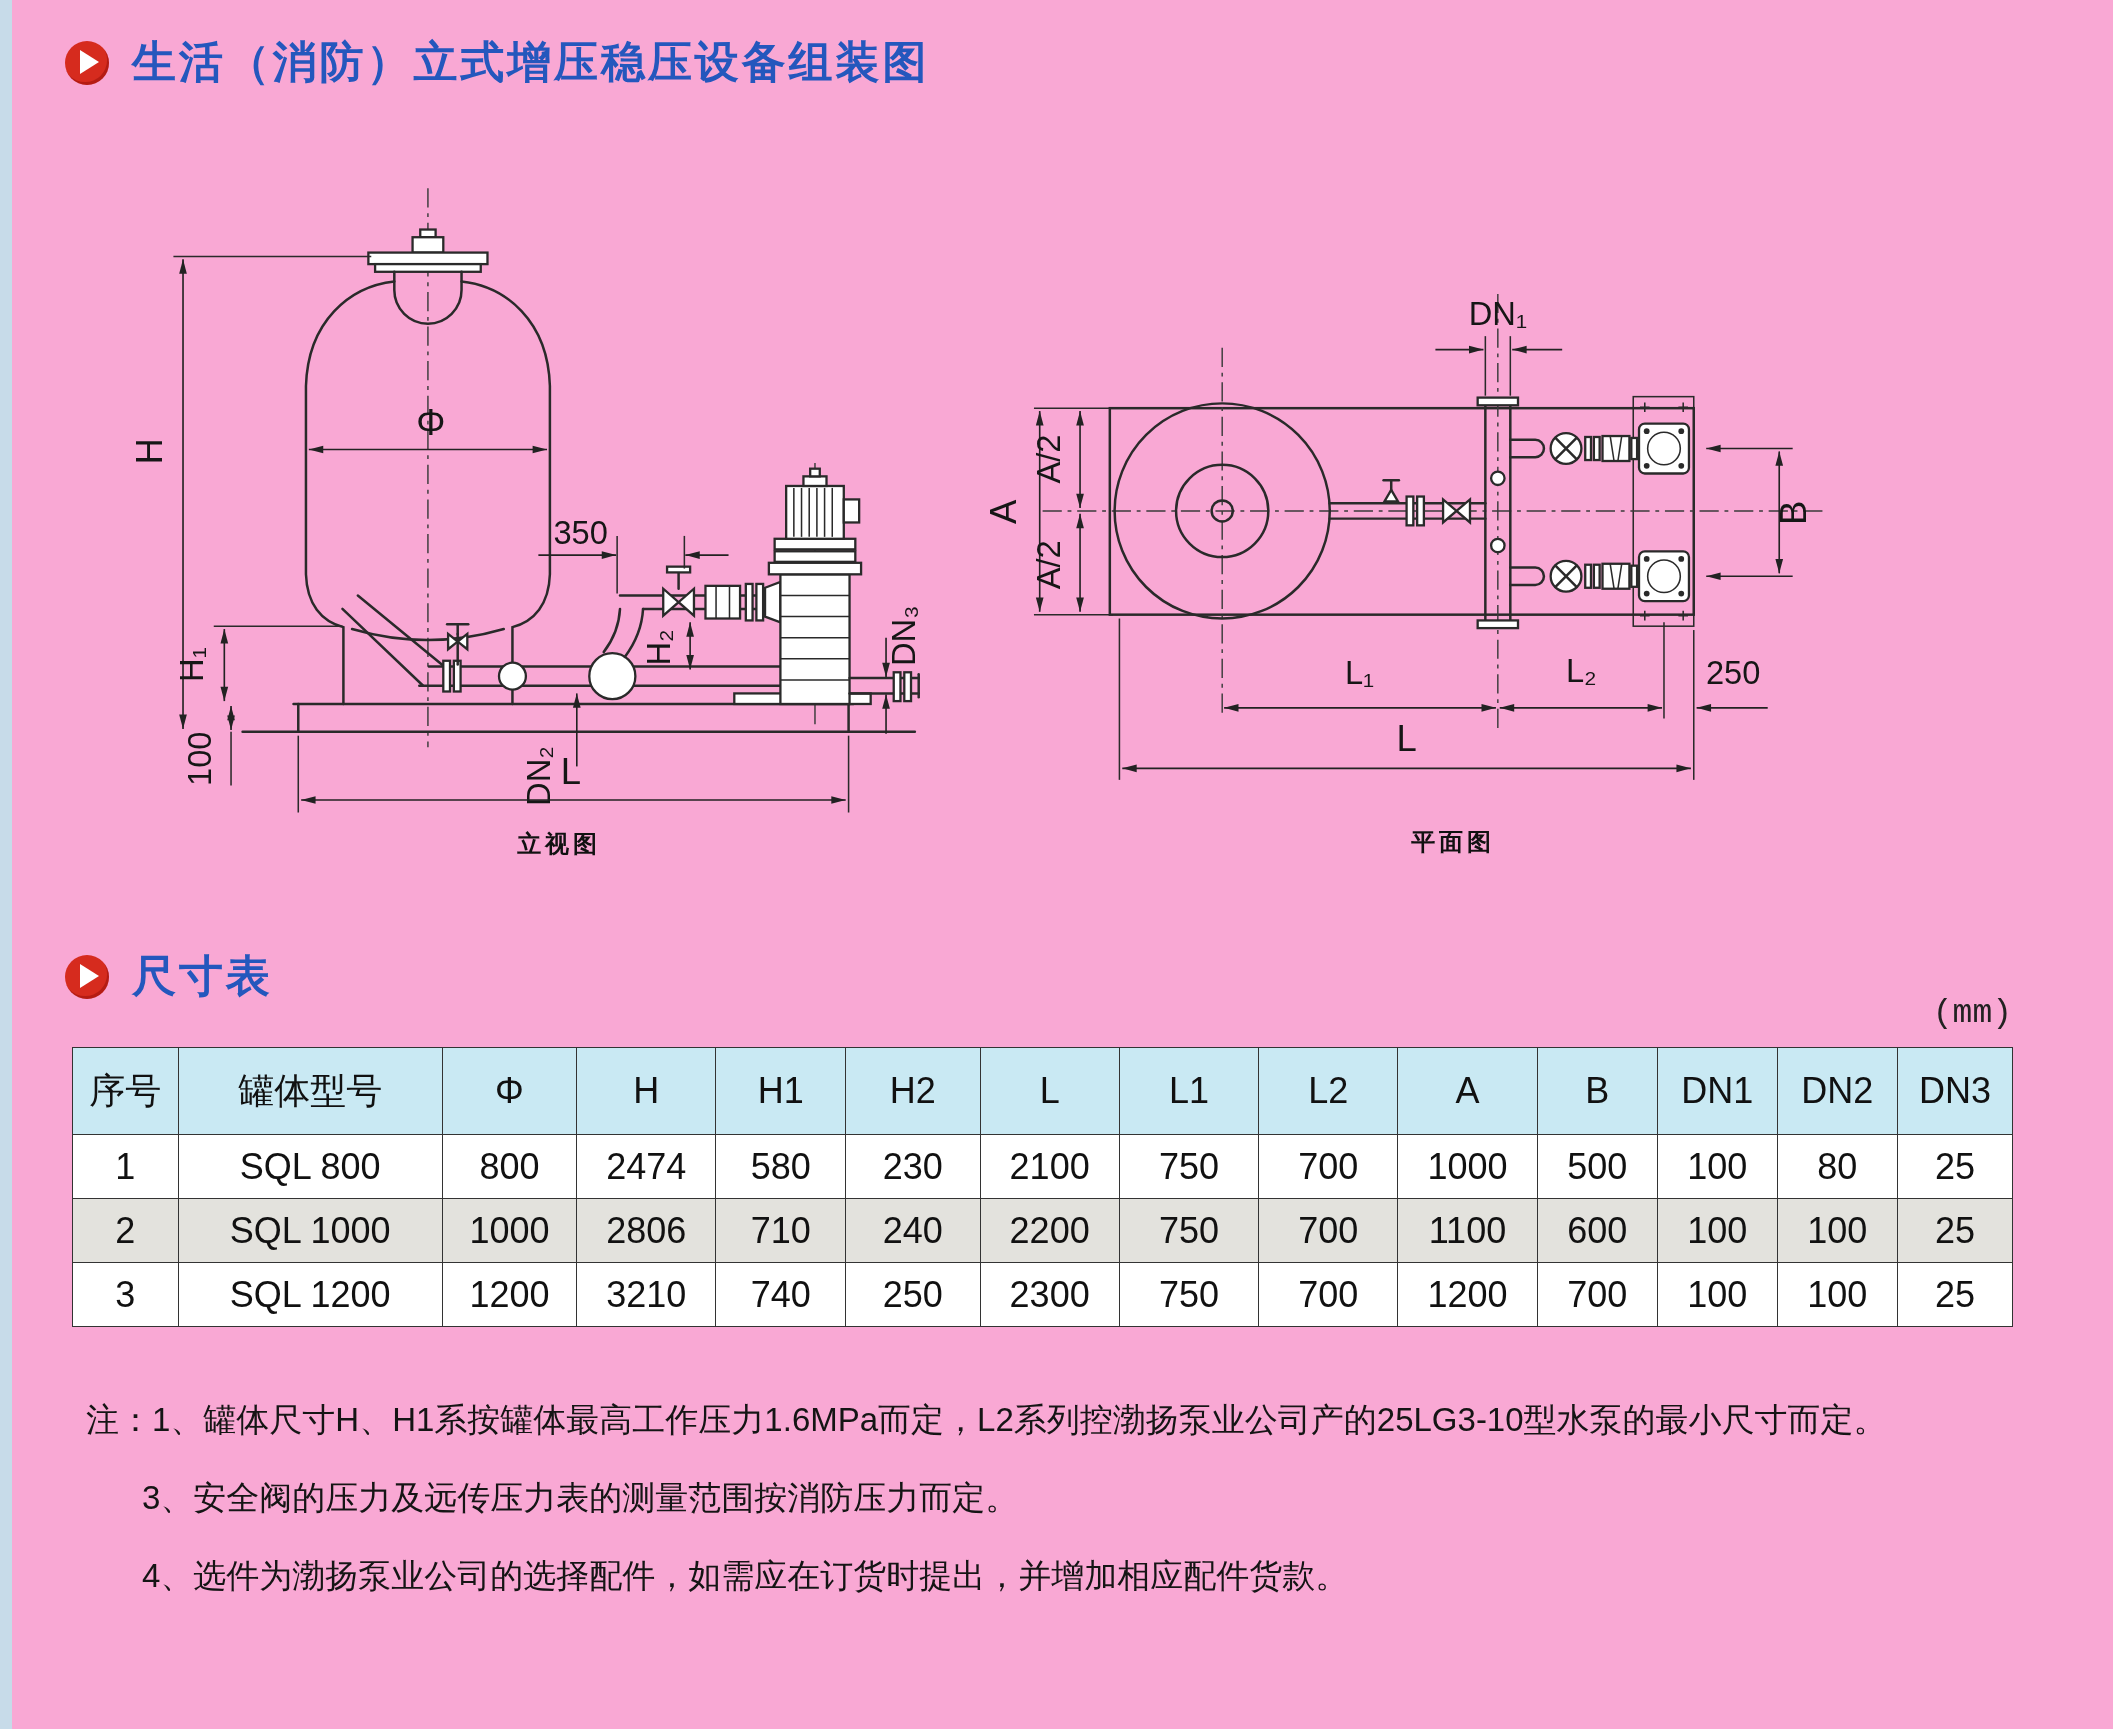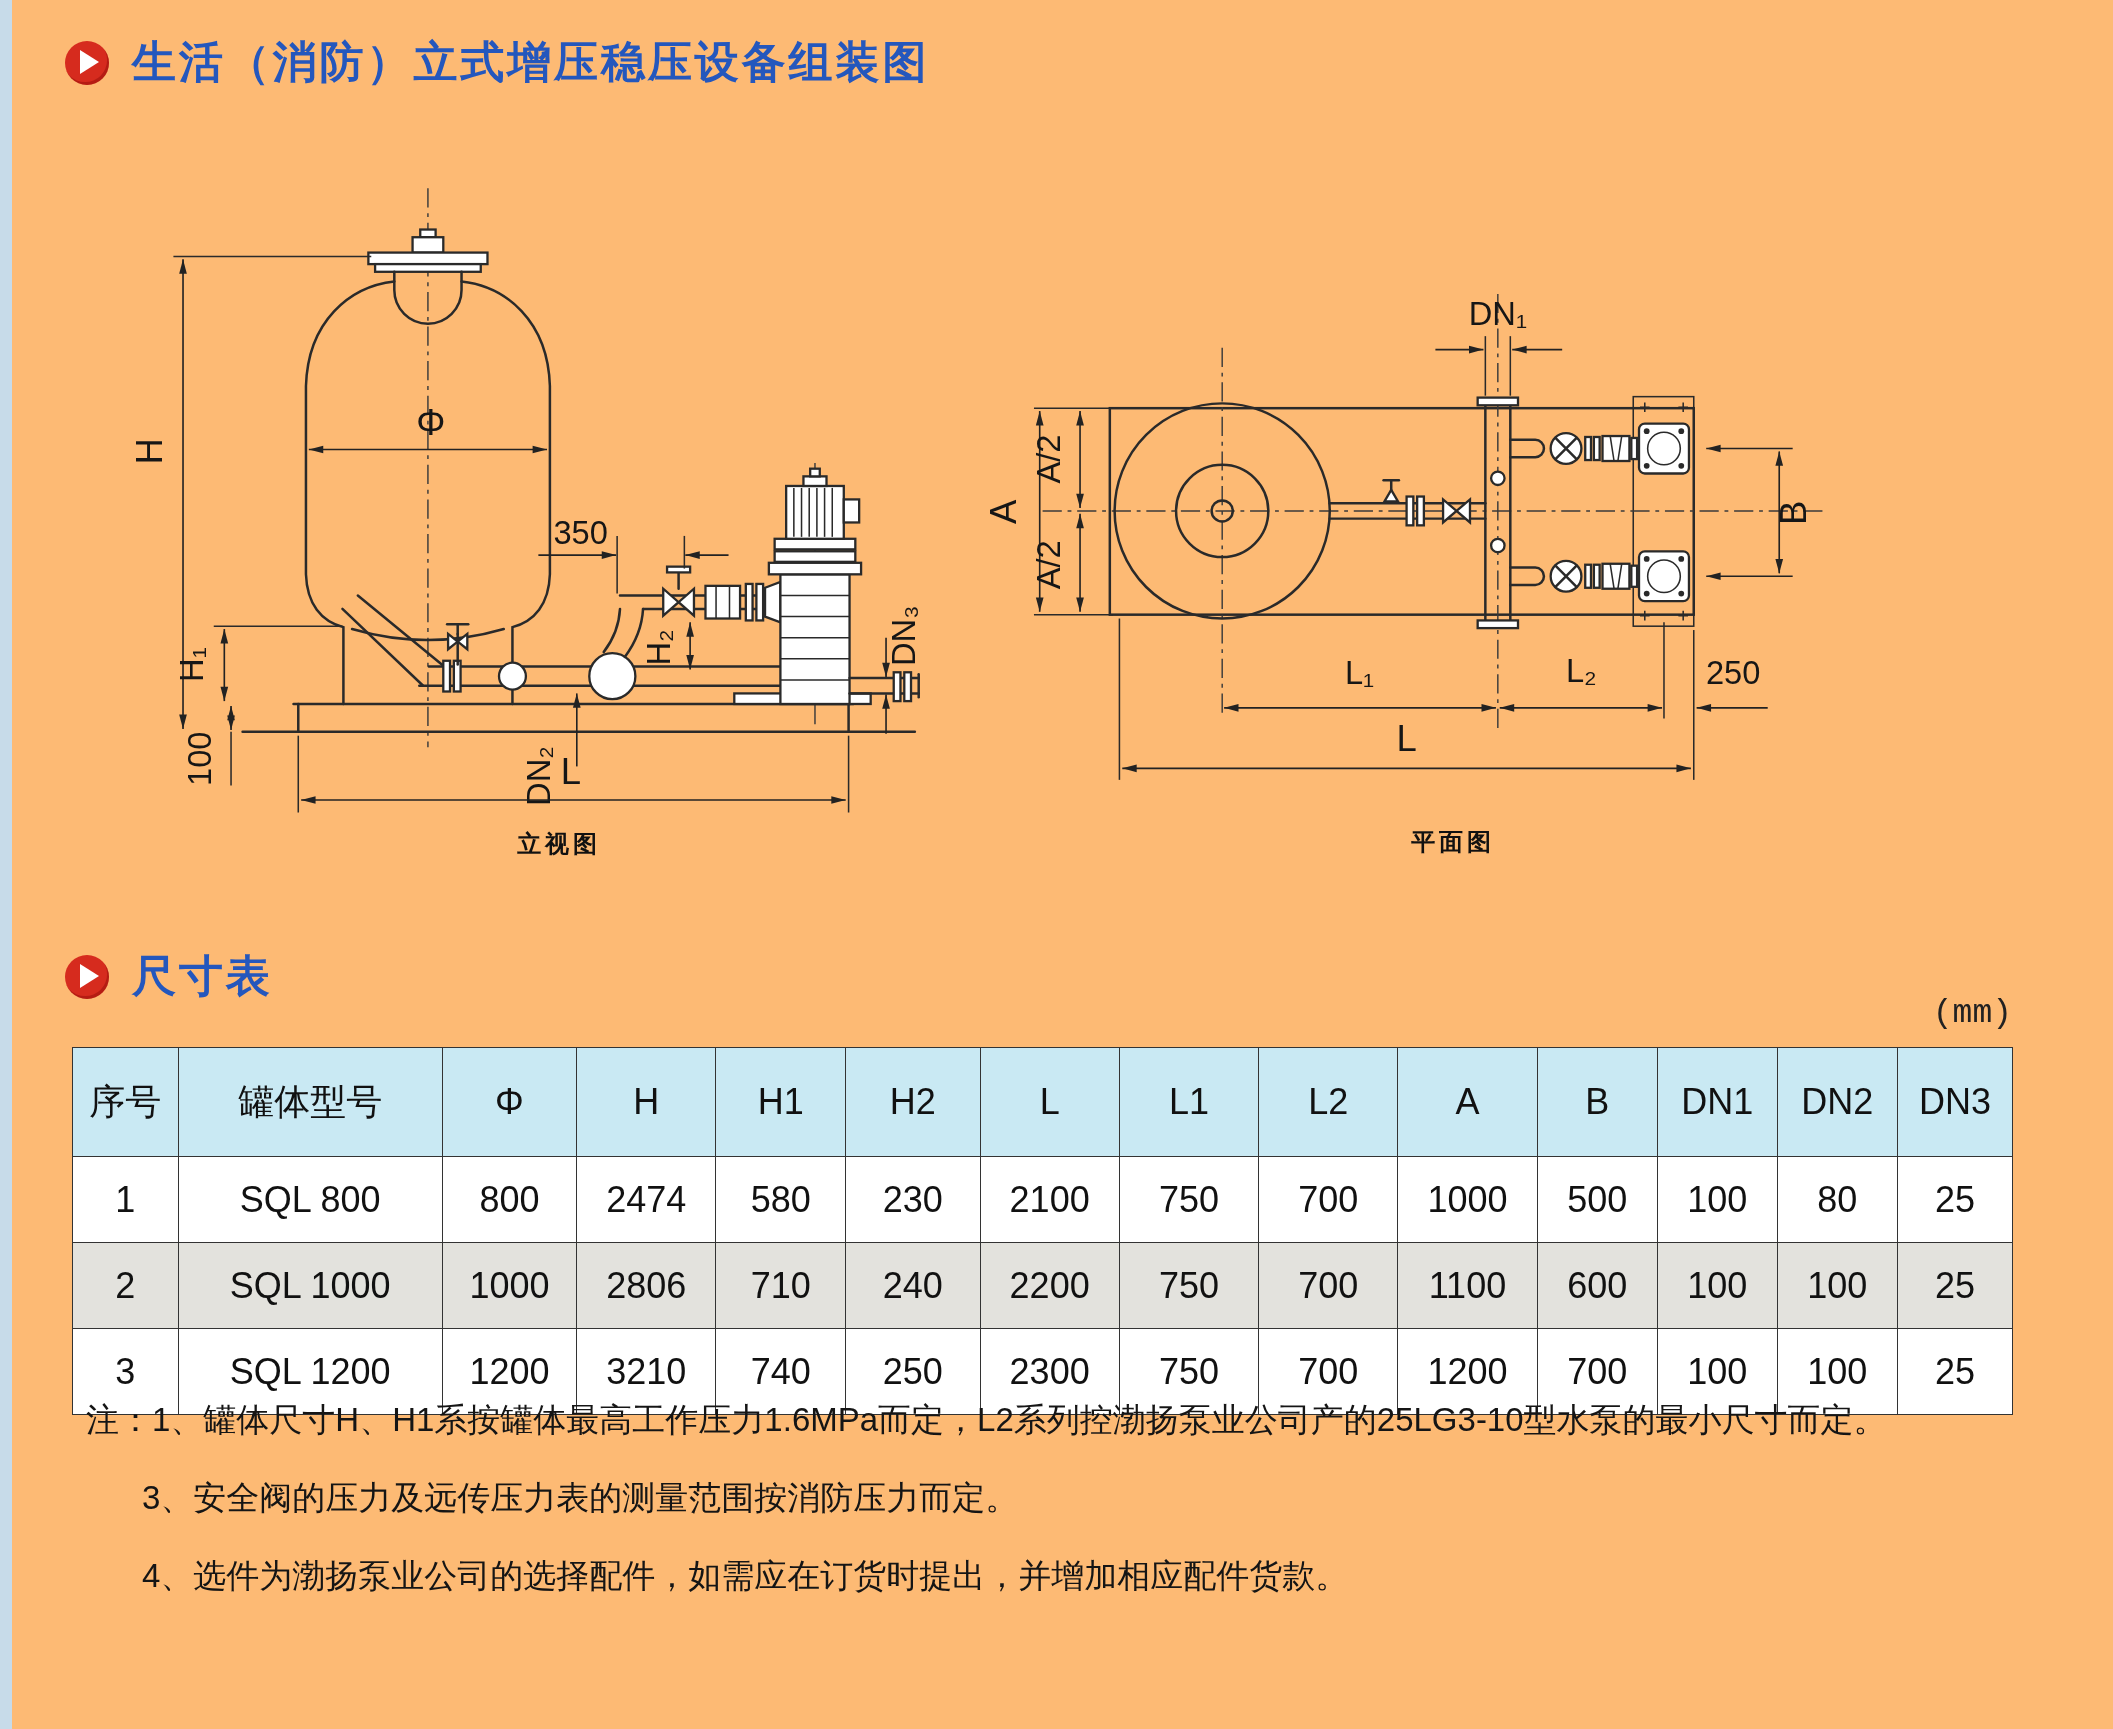--- a/index.html
+++ b/index.html
@@ -1,37 +1,37 @@
 <!DOCTYPE html>
 <html><head>
 <meta charset="utf-8">
 <style>
   html,body{margin:0;padding:0;background:#ffffff;}
-  #page{position:relative;width:2114px;height:1729px;background:#fdba74;overflow:hidden;
+  #page{position:relative;width:2114px;height:1729px;background:#f9a8d4;overflow:hidden;
         font-family:"Liberation Sans",sans-serif;color:#1a1a1a;}
   .scan-strip{position:absolute;left:0;top:0;width:11.5px;height:1729px;background:#c7dbe9;}
   .sec-head{position:absolute;display:flex;align-items:center;gap:23px;}
   .bullet{width:44px;height:44px;border-radius:50%;background:#d62b1e;position:relative;flex:0 0 auto;
           box-shadow:inset -1.9px -2.9px 0 rgba(120,0,0,.35);}
   .bullet::after{content:"";position:absolute;left:15.4px;top:9.6px;border-left:19px solid #ffffff;
           border-top:12.5px solid transparent;border-bottom:12.5px solid transparent;}
   .sec-title{font-size:44px;font-weight:bold;color:#2457bd;letter-spacing:2.9px;}
   svg text{font-family:"Liberation Sans",sans-serif;}
   .dl{stroke:#2a2a2a;stroke-width:2.6;fill:none;stroke-linecap:round;}
   .dlf{stroke:#2a2a2a;stroke-width:2.4;fill:#ffffff;}
   .thin{stroke:#2a2a2a;stroke-width:1.6;fill:none;}
   .dim{stroke:#222222;stroke-width:1.7;fill:none;}
   .cl{stroke:#3a3a3a;stroke-width:1.5;fill:none;stroke-dasharray:20 6 4 6;}
   .dlabel{font-size:34px;fill:#161616;}
   .dlabel-big{font-size:38px;fill:#161616;}
   .caption{position:absolute;width:250px;text-align:center;font-size:24px;font-weight:bold;color:#111;letter-spacing:3.8px;}
   #unit-label{position:absolute;left:1729px;top:995px;width:283px;text-align:right;font-size:33px;color:#222;font-family:Liberation Mono, monospace;}
   #dim-table{position:absolute;left:72px;top:1047px;width:1941px;border-collapse:collapse;
              font-size:36px;color:#111;table-layout:fixed;}
-  #dim-table th,#dim-table td{border:1.9px solid #333;text-align:center;padding:11px;}
+  #dim-table th,#dim-table td{border:1.9px solid #333;text-align:center;padding:0;}
   #dim-table th{height:86px;background:#c9e9f3;font-weight:normal;}
   #dim-table td{height:63px;background:#ffffff;}
   #dim-table tr.alt td{background:#e3e2dd;}
   #notes{position:absolute;left:86px;top:1398px;width:1969px;font-size:33px;color:#151515;}
   .note-line{margin-bottom:33px;white-space:nowrap;}
   .note-line .indent{padding-left:56px;}
 </style>
 </head>
 <body>
 

